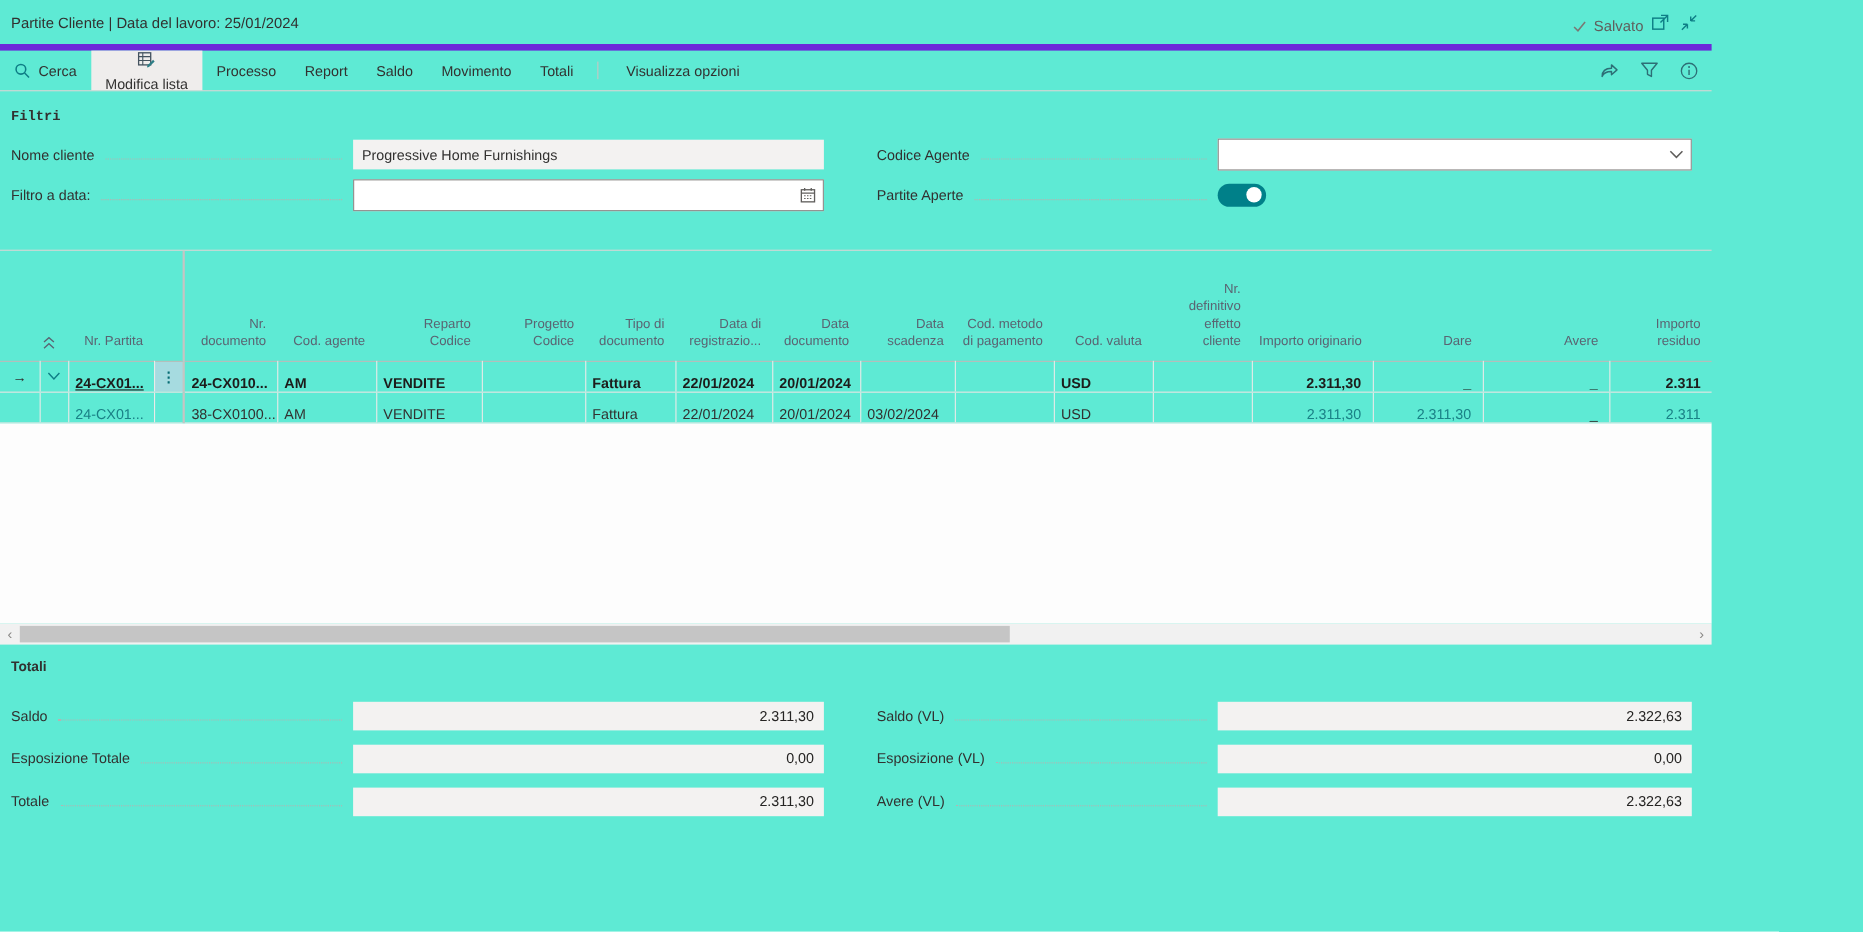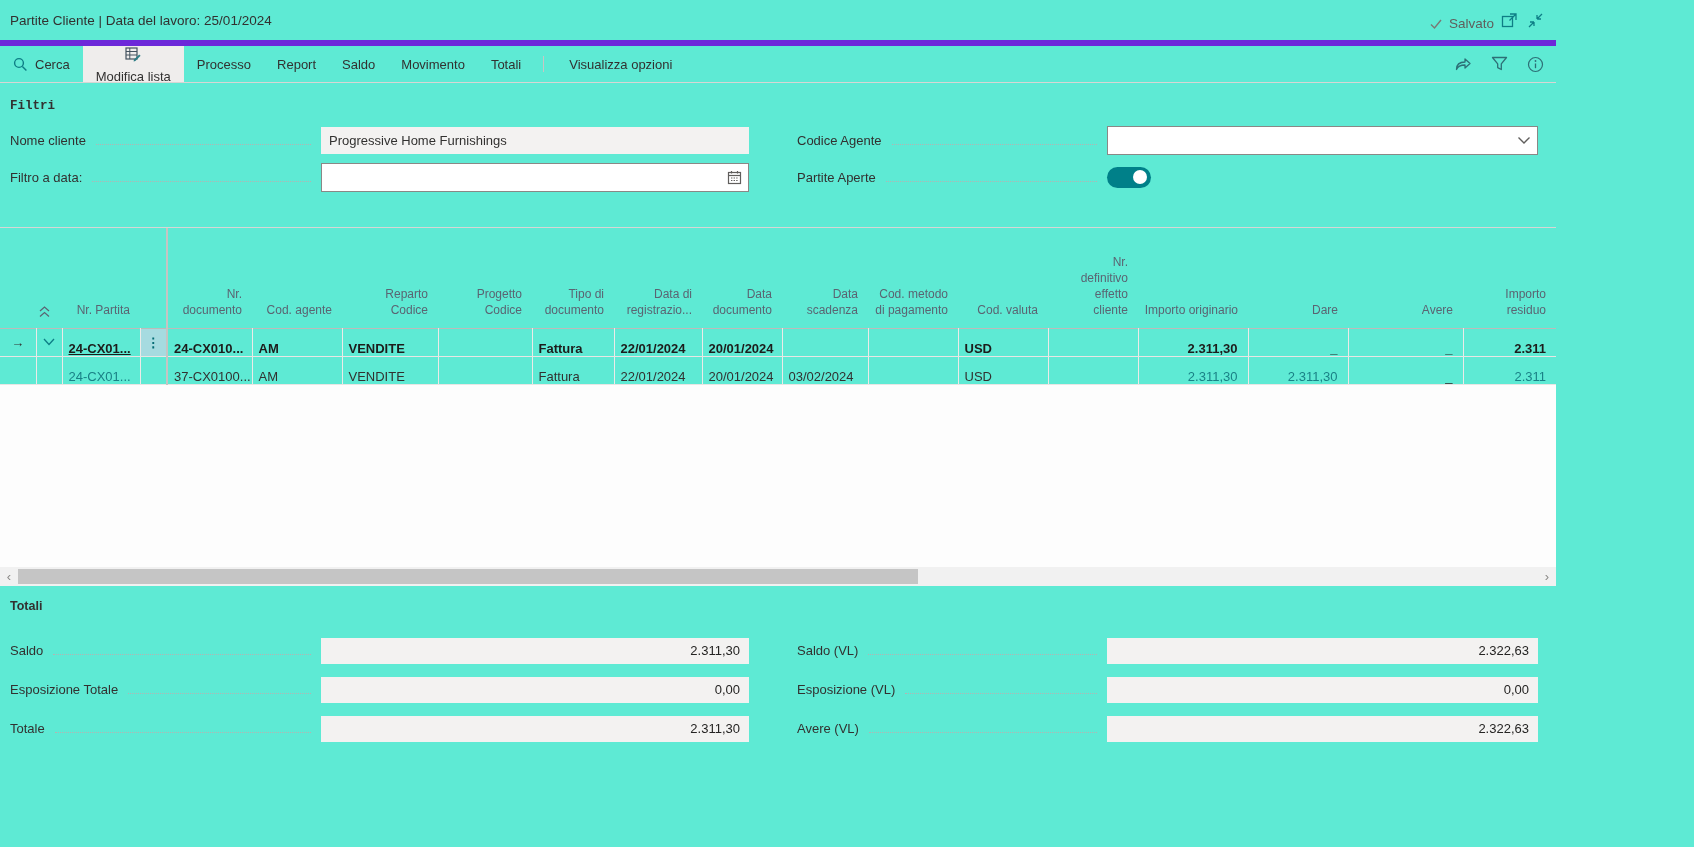--- a/index.html
+++ b/index.html
@@ -331,21 +331,21 @@
           <td class="num"><span>2.311,30</span></td>
           <td class="num"><span>_</span></td>
           <td class="num"><span>_</span></td>
           <td class="num"><span>2.311</span></td>
         </tr>
         <tr class="r2">
           <td class="gutter"></td>
           <td class="chev"></td>
           <td><span class="teal">24-CX01...</span></td>
           <td class="frz"></td>
-          <td><span>37-CX0100...</span></td>
+          <td><span>38-CX0100...</span></td>
           <td><span>AM</span></td>
           <td><span>VENDITE</span></td>
           <td><span></span></td>
           <td><span>Fattura</span></td>
           <td><span>22/01/2024</span></td>
           <td><span>20/01/2024</span></td>
           <td><span>03/02/2024</span></td>
           <td><span></span></td>
           <td><span>USD</span></td>
           <td><span></span></td>

